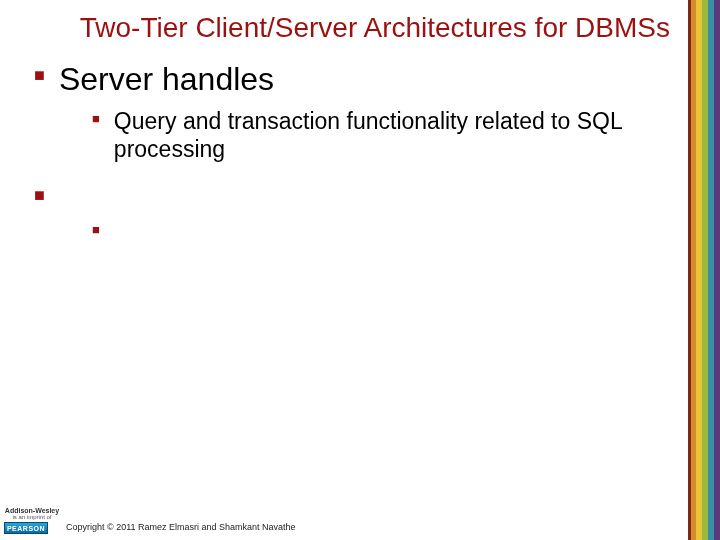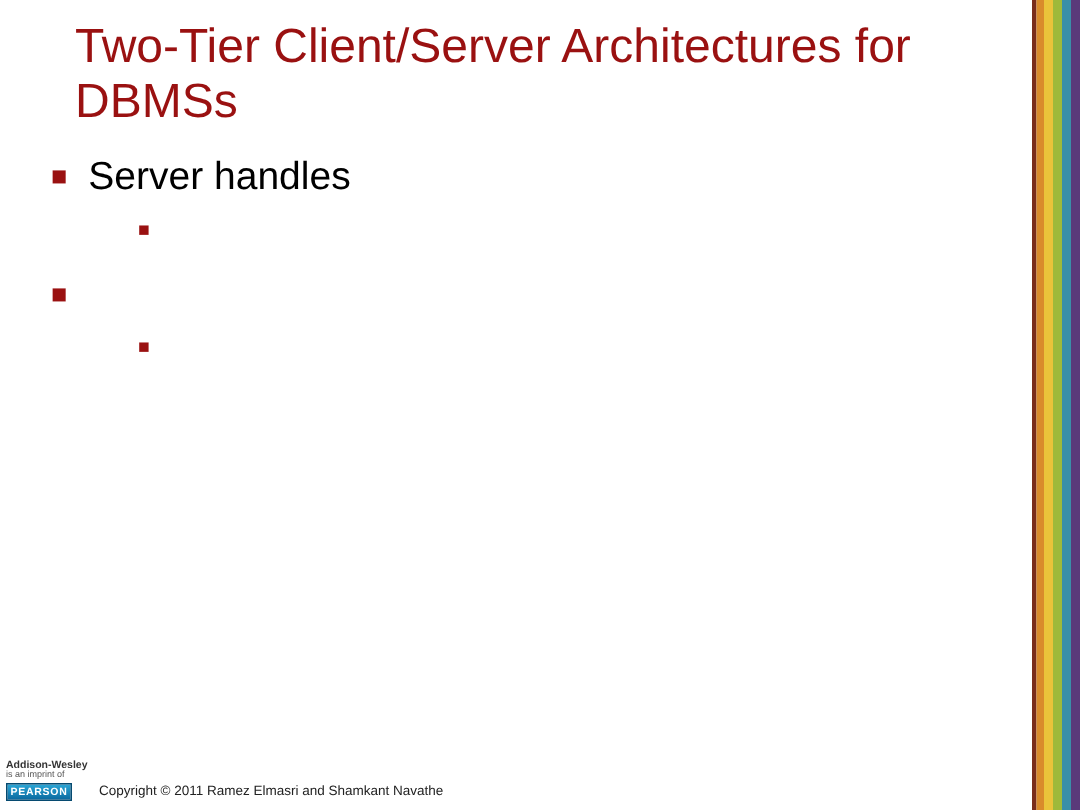--- a/index.html
+++ b/index.html
@@ -28,44 +28,44 @@
   }
   .side-stripe div { height: 100%; }
   .s1 { width: 3px; background: #7a2c1a; }
   .s2 { width: 5px; background: #d98b2b; }
   .s3 { width: 6px; background: #eac33a; }
   .s4 { width: 6px; background: #9fb93a; }
   .s5 { width: 6px; background: #3a8fa8; }
   .s6 { width: 6px; background: #5a3a7a; }
   .title {
     color: #9a1111;
-    font-size: 32px;
+    font-size: 28px;
     font-weight: 400;
     line-height: 1.15;
-    text-align: left;
+    text-align: right;
     margin: 0 auto 16px auto;
     max-width: 620px;
   }
   .content {
     padding-left: 6px;
   }
   .lvl1 {
     display: flex;
     align-items: flex-start;
     margin: 6px 0 6px 0;
   }
   .lvl1 .bullet {
     color: #9a1111;
     font-size: 18px;
     line-height: 30px;
     margin-right: 14px;
     flex-shrink: 0;
   }
   .lvl1 .text {
-    font-size: 26px;
+    font-size: 32px;
     color: #000;
     line-height: 1.2;
   }
   .lvl2 {
     display: flex;
     align-items: flex-start;
     margin: 8px 0 16px 58px;
   }
   .lvl2 .bullet {
     color: #9a1111;
@@ -79,20 +79,21 @@
     color: #000;
     line-height: 1.25;
     max-width: 520px;
   }
   .footer {
     position: absolute;
     left: 0;
     bottom: 0;
     width: 652px;
     height: 42px;
+    text-align: center;
   }
   .publisher {
     position: absolute;
     left: 4px;
     bottom: 6px;
     width: 56px;
   }
   .pub-line1 {
     font-size: 7px;
     font-weight: bold;
@@ -143,20 +144,21 @@
   <h1 class="title">Two-Tier Client/Server Architectures for DBMSs</h1>
 
   <div class="content">
 
     <div class="lvl1">
       <span class="bullet">■</span>
       <span class="text">Server handles</span>
     </div>
     <div class="lvl2">
       <span class="bullet">■</span>
+      <span class="text">Query and transaction functionality related to SQL processing</span>
     </div>
 
     <div class="lvl1">
       <span class="bullet">■</span>
     </div>
     <div class="lvl2">
       <span class="bullet">■</span>
     </div>
 
   </div>

